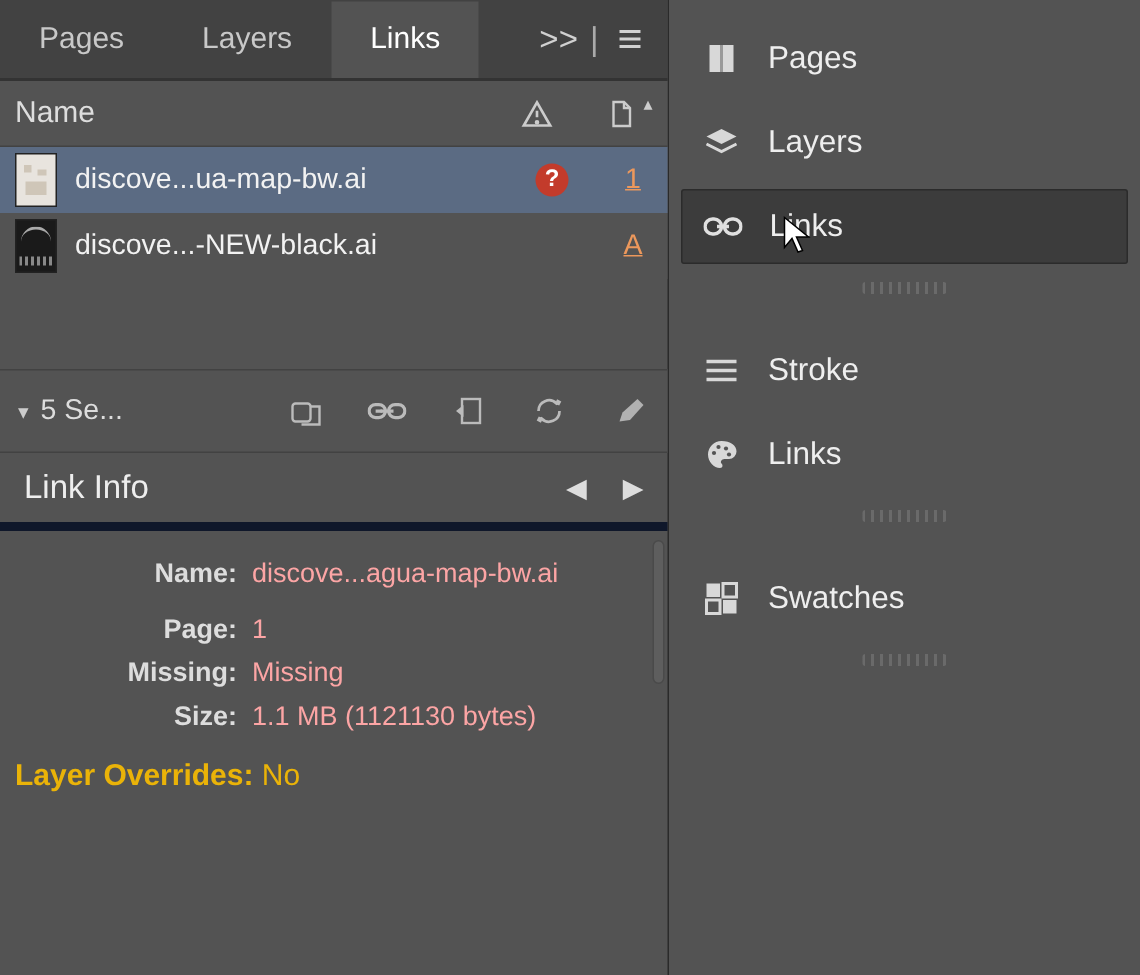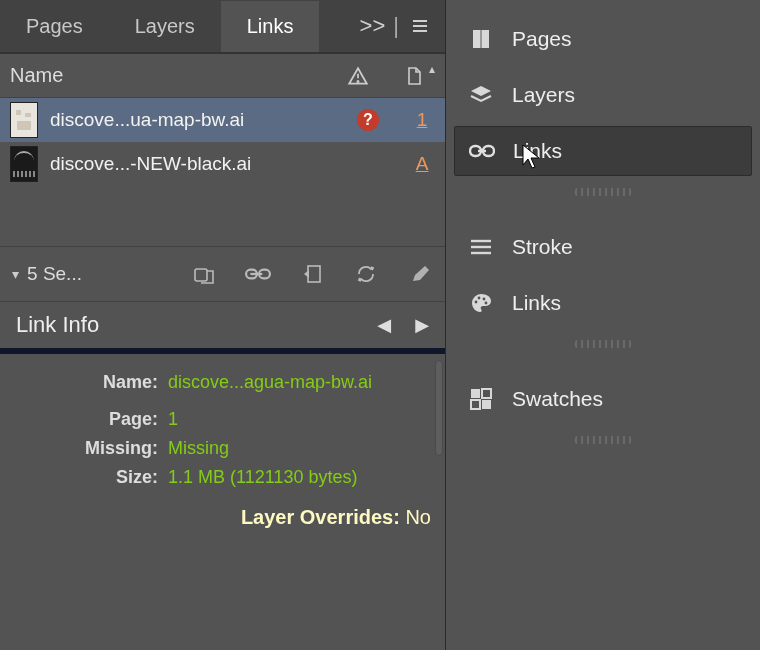--- a/index.html
+++ b/index.html
@@ -208,29 +208,28 @@
     font-size: 18px;
   }
   .linkinfo-body .kv .k {
     width: 154px;
     text-align: right;
     color: #ddd;
     font-weight: 600;
     padding-right: 6px;
   }
   .linkinfo-body .kv .v {
-    color: #84cc16;
+    color: #fca5a5;
     padding-left: 4px;
   }
   .linkinfo-body .layerov {
     margin-top: 18px;
     font-size: 20px;
-    color: #fef9c3;
+    color: #eab308;
     font-weight: 600;
-    text-align: right;
   }
   .scrollbar {
     position: absolute;
     right: 2px;
     top: 6px;
     width: 8px;
     height: 96px;
     background: #5e5e5e;
     border-radius: 4px;
     border: 1px solid #4a4a4a;

